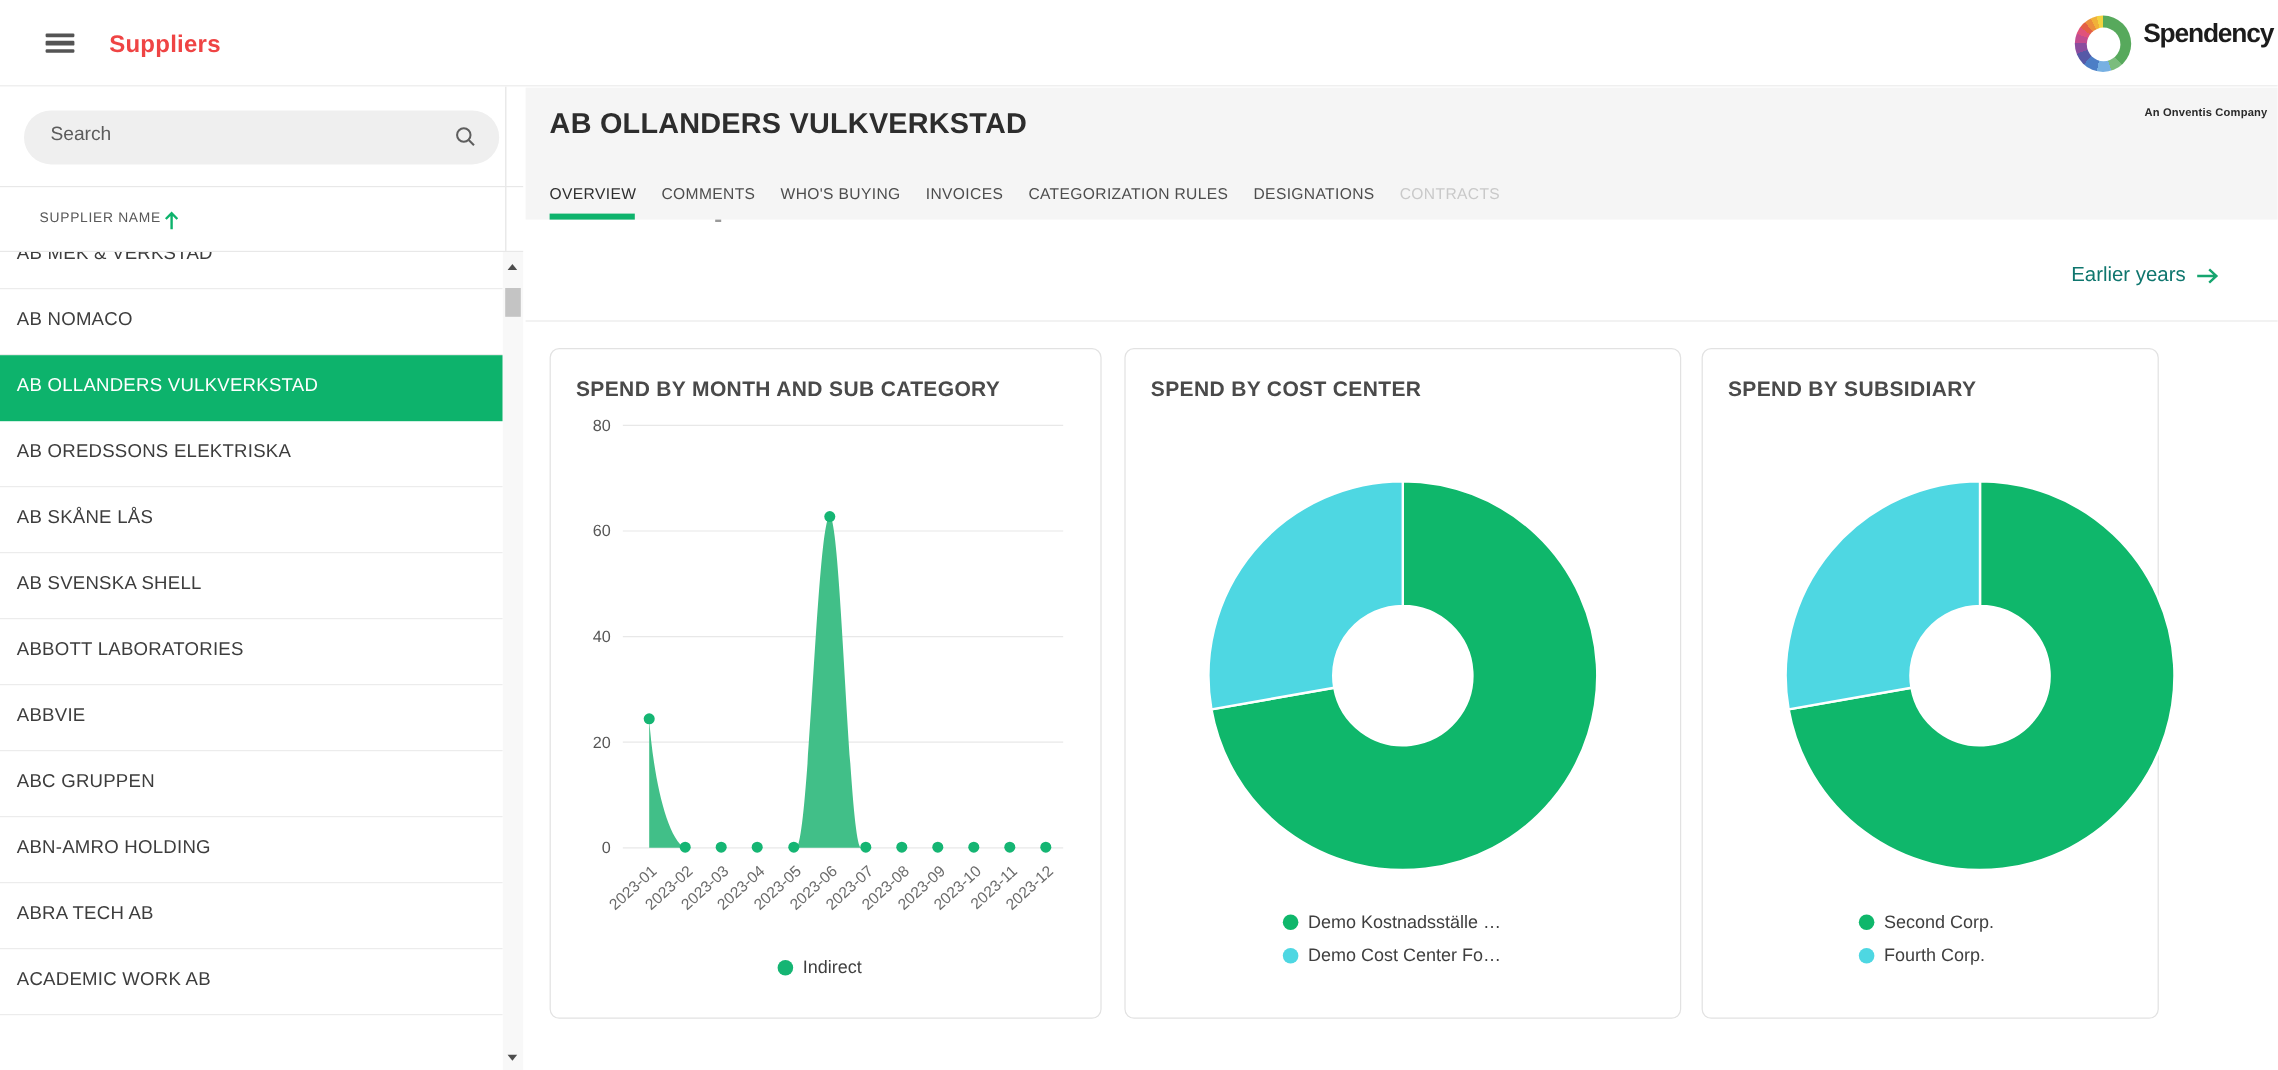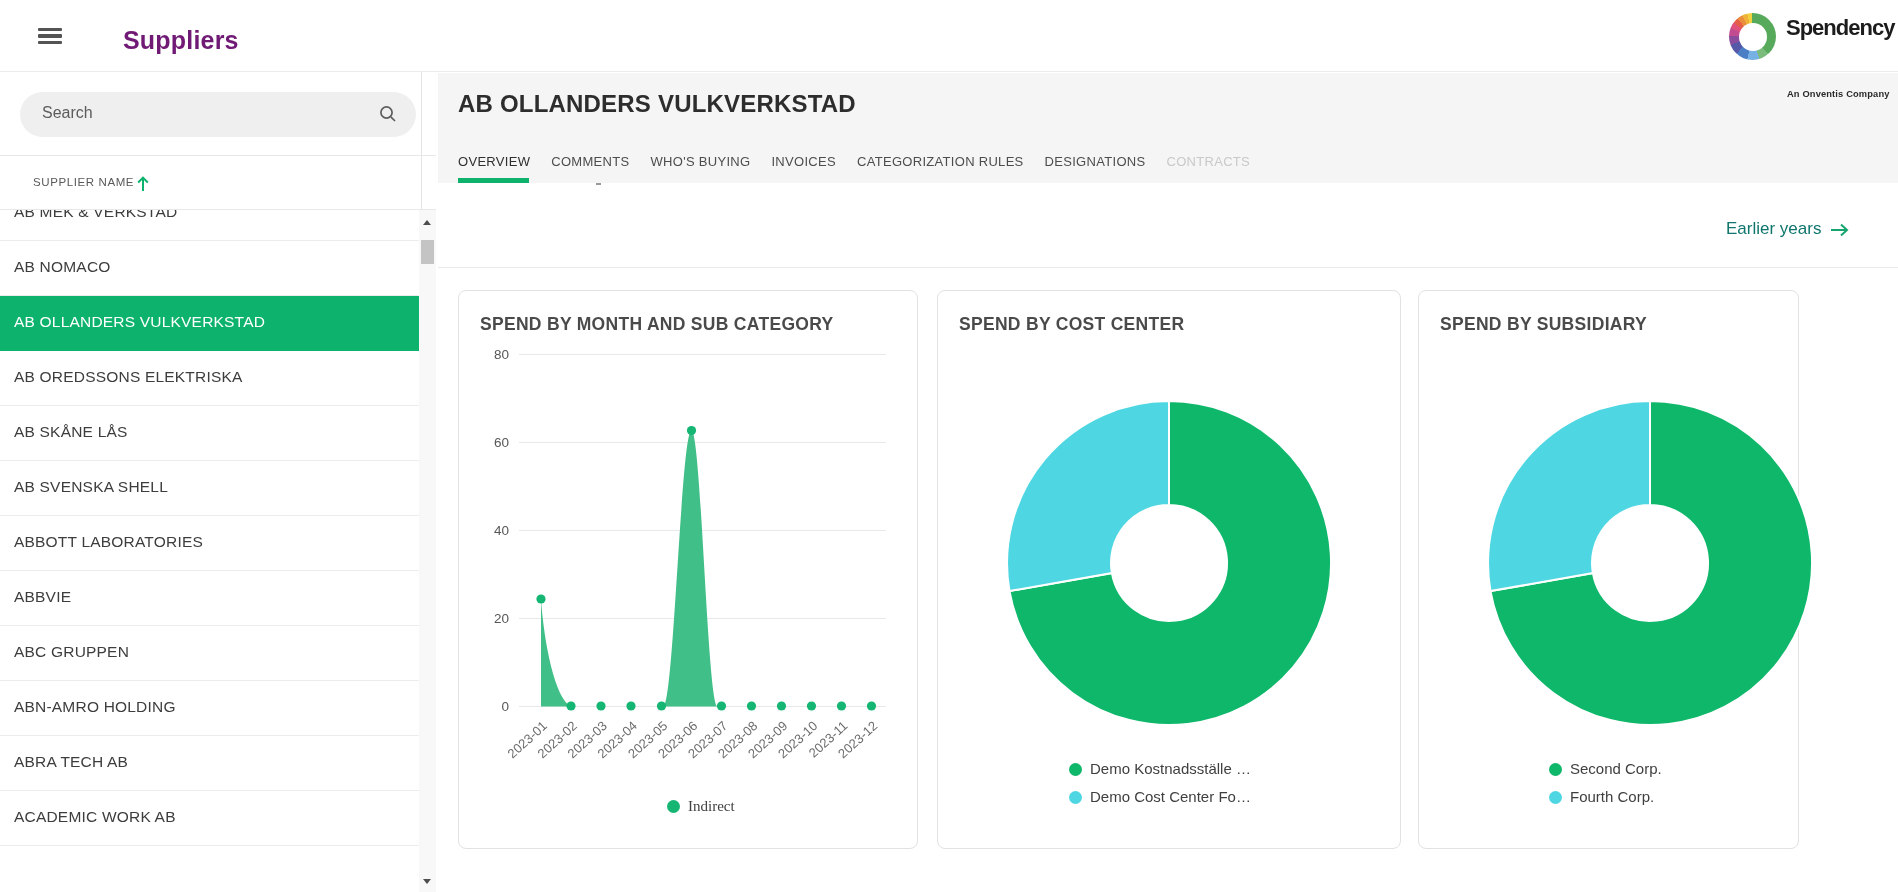--- a/index.html
+++ b/index.html
@@ -4,21 +4,21 @@
 <style>
 * { margin:0; padding:0; box-sizing:border-box; }
 html,body { width:1898px; height:892px; overflow:hidden; background:#fff;
   font-family:"Liberation Sans", sans-serif; }
 
 
 #topbar { position:absolute; left:0; top:0; width:1898px; height:72px; background:#fff;
   border-bottom:1px solid #ececec; z-index:5; }
 #burger { position:absolute; left:38px; top:28px; width:24px; height:16px; }
 #burger div { height:3.4px; background:#545454; border-radius:1px; margin-bottom:2.9px; }
-#apptitle { position:absolute; left:91px; top:26px; font-size:25px; font-weight:bold; color:#701a75; letter-spacing:0.2px;margin-left:32px; }
+#apptitle { position:absolute; left:91px; top:26px; font-size:20px; font-weight:bold; color:#ef4444; letter-spacing:0.2px; }
 #logowheel { position:absolute; left:1729px; top:13px; width:47px; height:47px; border-radius:50%;
   background:conic-gradient(#57A95C 0deg 138deg, #7BBC7D 138deg 163deg, #77B0E2 163deg 193deg,
    #4C7EC6 193deg 223deg, #5659A7 223deg 249deg, #8A4D9E 249deg 271deg, #C24C90 271deg 291deg,
    #E0527B 291deg 306deg, #E45F45 306deg 320deg, #EB8D3C 320deg 334deg, #F0B139 334deg 347deg, #F3D23F 347deg 360deg); }
 #logowheel:after { content:""; position:absolute; left:9.5px; top:9.5px; width:28px; height:28px; border-radius:50%; background:#fff; }
 #logoname { position:absolute; left:1786px; top:15px; font-size:22px; font-weight:bold; color:#1c1c1c; letter-spacing:-1px; }
 #logosub { position:absolute; left:1787px; top:45px; font-size:9.3px; font-weight:bold; color:#2a2a2a; letter-spacing:0.15px;margin-top:44px; }
 
 
 #sidebar { position:absolute; left:0; top:72px; width:422px; height:820px; background:#fff;
@@ -204,21 +204,21 @@
       <text transform="translate(209.5,436) rotate(-42)">2023-05</text>
       <text transform="translate(239.5,436) rotate(-42)">2023-06</text>
       <text transform="translate(269.5,436) rotate(-42)">2023-07</text>
       <text transform="translate(299.5,436) rotate(-42)">2023-08</text>
       <text transform="translate(329.5,436) rotate(-42)">2023-09</text>
       <text transform="translate(359.5,436) rotate(-42)">2023-10</text>
       <text transform="translate(389.5,436) rotate(-42)">2023-11</text>
       <text transform="translate(419.5,436) rotate(-42)">2023-12</text>
     </g>
   </svg>
-  <div class="legend" style="left:208px; top:507px;font-family:Liberation Serif, serif;"><span class="ldot" style="background:#15b573"></span>Indirect</div>
+  <div class="legend" style="left:189px; top:507px;"><span class="ldot" style="background:#15b573"></span>Indirect</div>
 </div>
 
 <div class="card" id="card2">
   <div class="ctitle">SPEND BY COST CENTER</div>
   <svg width="462" height="557" viewBox="0 0 462 557">
     <path d="M231.0,110.0 A162,162 0 1 1 71.5,300.1 L173.9,282.1 A58,58 0 1 0 231.0,214.0 Z" fill="#0fb76b" stroke="#fff" stroke-width="2"></path>
     <path d="M71.5,300.1 A162,162 0 0 1 231.0,110.0 L231.0,214.0 A58,58 0 0 0 173.9,282.1 Z" fill="#4ed7e2" stroke="#fff" stroke-width="2"></path>
   </svg>
   <div class="legend" style="left:131px; top:469px;"><span class="ldot" style="background:#0fb76b"></span>Demo Kostnadsställe …</div>
   <div class="legend" style="left:131px; top:497px;"><span class="ldot" style="background:#4ed7e2"></span>Demo Cost Center Fo…</div>

